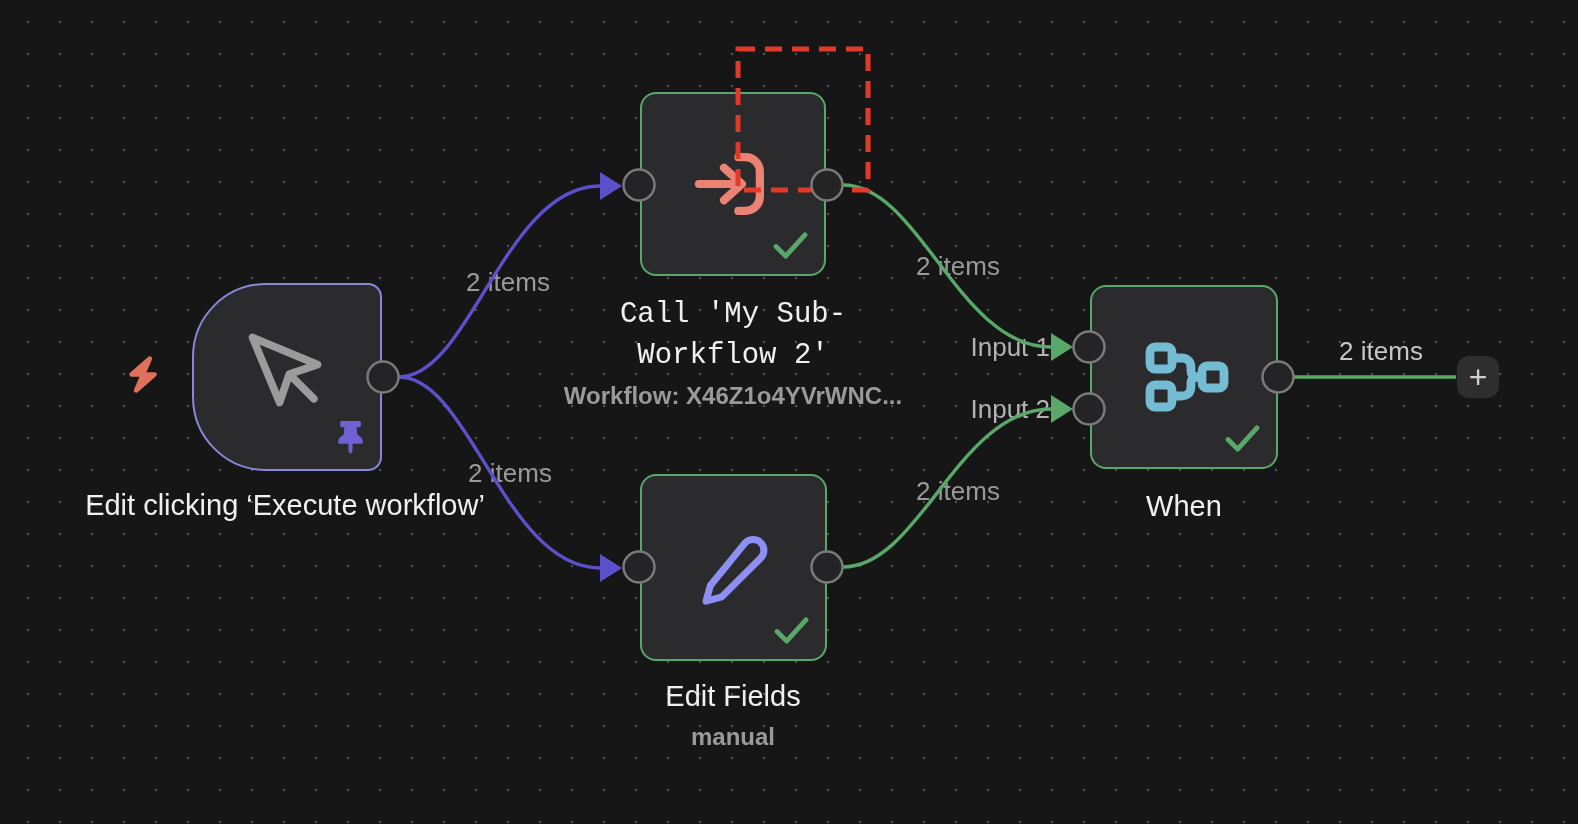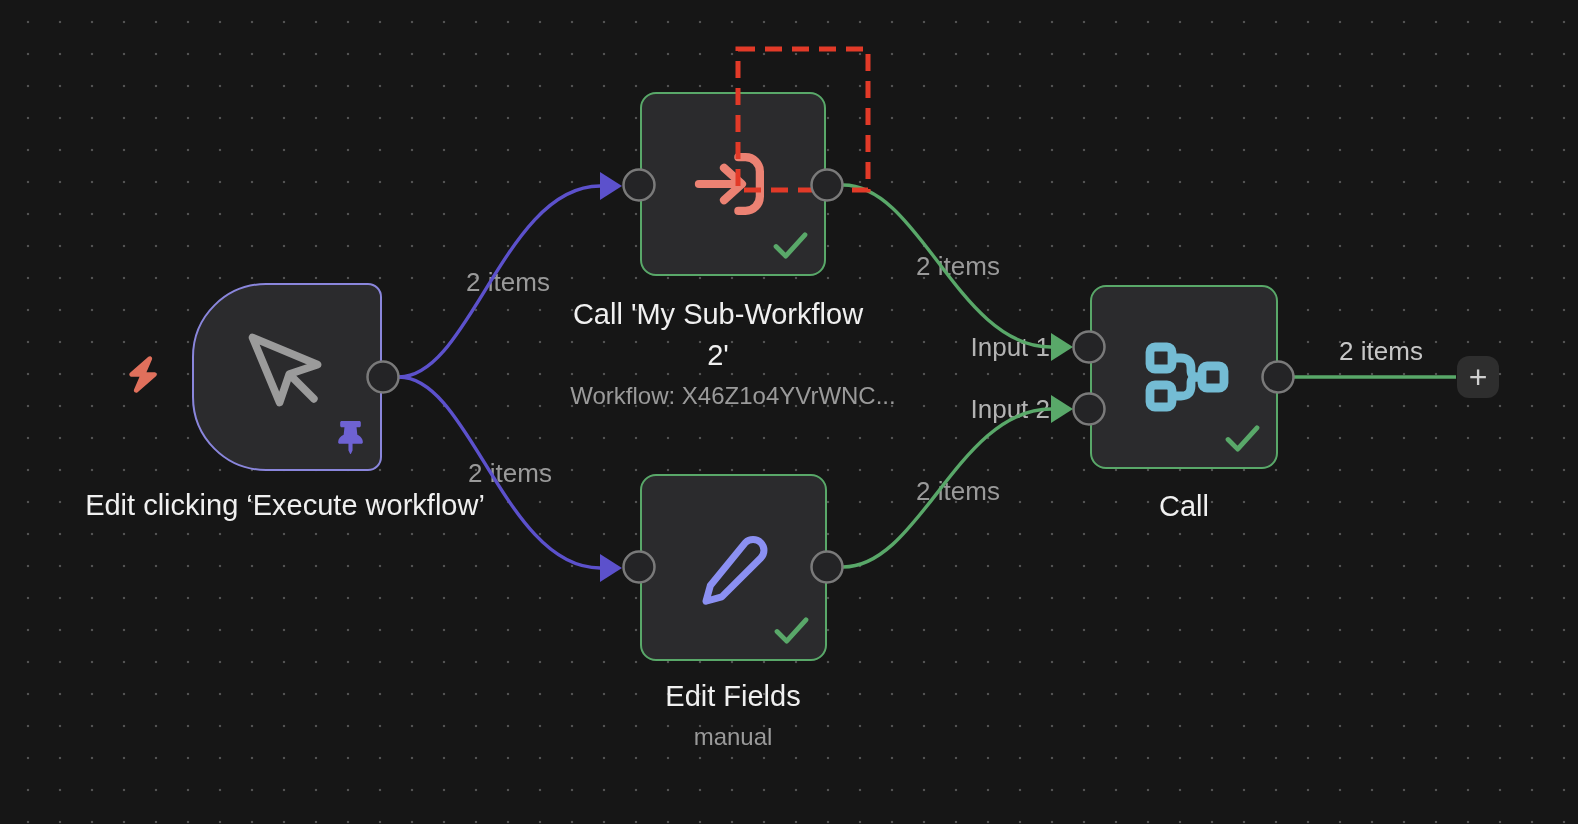--- a/index.html
+++ b/index.html
@@ -11,21 +11,21 @@
     font-family:"Liberation Sans",sans-serif;
   }
   .node{position:absolute;background:#2b2b2d;box-sizing:border-box;z-index:2;
     display:flex;align-items:center;justify-content:center;}
   .node-square{border:2.5px solid #59a869;border-radius:16px;}
   .node-trigger{border:2.5px solid #8a86dc;border-radius:74px 14px 14px 74px;}
   .check{position:absolute;right:16px;bottom:11px;}
   .pin{position:absolute;right:17px;bottom:11px;}
   .label{position:absolute;z-index:2;text-align:center;}
   .node-title{font-size:29px;line-height:41px;color:#f0f0f0;}
-  .node-subtitle{font-size:24px;line-height:30px;color:#9a9a9a;}
+  .node-subtitle{font-size:24px;line-height:30px;color:#9a9a9a;font-weight:bold;}
   .conn-label{font-size:26px;line-height:32px;color:#9a9a9a;}
   .conn-label-bright{color:#c7c7c7;}
   .input-label{font-size:26px;line-height:34px;color:#b3b3b3;text-align:right;}
   .overlay{position:absolute;left:0;top:0;z-index:4;pointer-events:none;}
   .add-btn{position:absolute;left:1457px;top:356px;width:42px;height:42px;z-index:2;
     background:#2e2e2e;border-radius:12px;color:#cfcfcf;font-size:32px;font-weight:300;
     display:flex;align-items:center;justify-content:center;cursor:pointer;}
   .bolt{position:absolute;left:127px;top:356px;z-index:2;}
 </style>
 </head>
@@ -91,27 +91,27 @@
     </svg>
     <div class="check">
       <svg width="35" height="27" viewBox="0 0 36 28">
           <polyline points="3,15 13,25 33,3" fill="none" stroke="#59a869" stroke-width="5" stroke-linecap="round" stroke-linejoin="round"></polyline>
         </svg>
     </div>
   </div>
 
   <div class="label node-title" style="left:85px;top:485px;width:400px;">Edit clicking ‘Execute workflow’</div>
 
-  <div class="label node-title" style="left:568px;top:294px;width:300px;">Call 'My Sub-Workflow 2'</div>
+  <div class="label node-title" style="left:583px;top:294px;width:300px;font-family:Liberation Mono, monospace;">Call 'My Sub-Workflow 2'</div>
   <div class="label node-subtitle" style="left:533px;top:381px;width:400px;">Workflow: X46Z1o4YVrWNC...</div>
 
   <div class="label node-title" style="left:583px;top:676px;width:300px;">Edit Fields</div>
   <div class="label node-subtitle" style="left:583px;top:722px;width:300px;">manual</div>
 
-  <div class="label node-title" style="left:1074px;top:486px;width:220px;">Call</div>
+  <div class="label node-title" style="left:1074px;top:486px;width:220px;">When</div>
 
   <div class="label input-label" style="left:930px;top:330px;width:120px;">Input 1</div>
   <div class="label input-label" style="left:930px;top:392px;width:120px;">Input 2</div>
 
   <div class="label conn-label" style="left:448px;top:266px;width:120px;">2 items</div>
   <div class="label conn-label" style="left:450px;top:457px;width:120px;">2 items</div>
   <div class="label conn-label" style="left:898px;top:250px;width:120px;">2 items</div>
   <div class="label conn-label" style="left:898px;top:475px;width:120px;">2 items</div>
   <div class="label conn-label conn-label-bright" style="left:1321px;top:335px;width:120px;">2 items</div>
 

